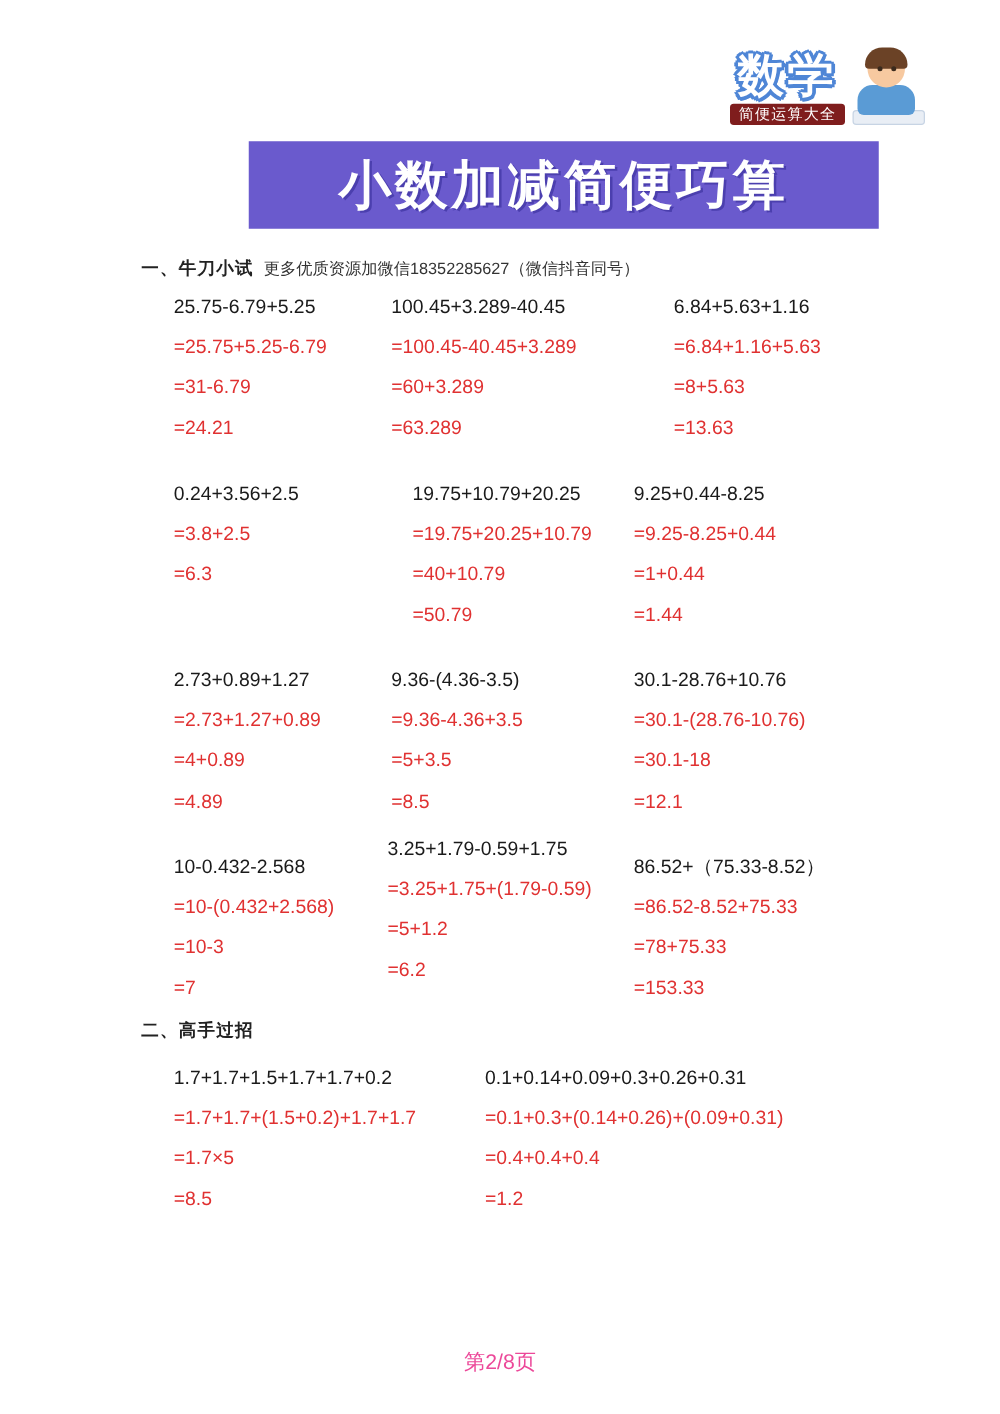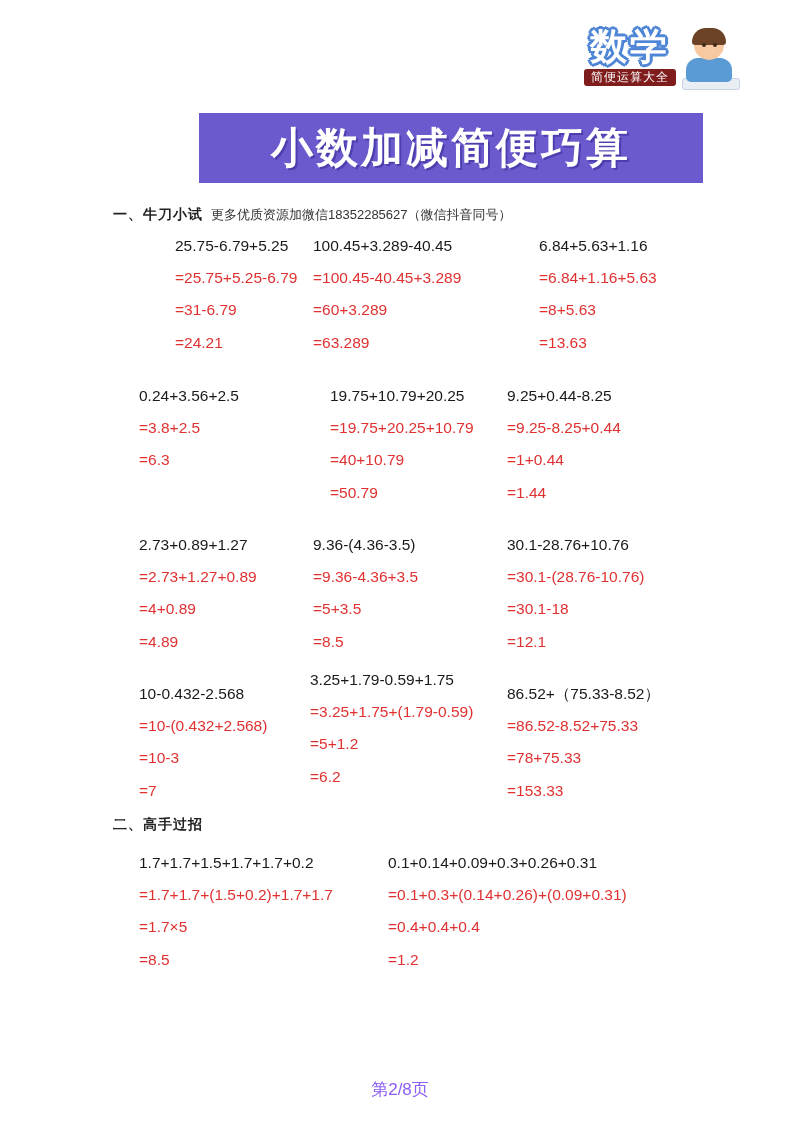--- a/index.html
+++ b/index.html
@@ -21,21 +21,21 @@
     background: #ffffff;
   }
   
   .logo-badge {
     position: absolute;
     top: 28px;
     right: 52px;
     width: 164px;
     height: 72px;
     display: flex;
-    align-items: flex-start;
+    align-items: flex-end;
   }
   .logo-text-wrap {
     display: flex;
     flex-direction: column;
     align-items: center;
     justify-content: center;
   }
   .logo-main {
     font-size: 37px;
     font-weight: bold;
@@ -172,21 +172,21 @@
   .prob .step:last-child { margin-bottom: 0; }
 
   
   .footer {
     position: absolute;
     left: 0;
     right: 0;
     top: 1078px;
     text-align: center;
     font-size: 17px;
-    color: #8b5cf6;
+    color: #ec4899;
   }
 </style>
 </head>
 <body>
 
 <div class="page">
 
   <div class="logo-badge">
     <div class="logo-text-wrap">
       <div class="logo-main">数学</div>
@@ -208,21 +208,21 @@
 
   <div class="section-head" id="sec1">
     <span>一、牛刀小试</span><span class="section-note">更多优质资源加微信18352285627（微信抖音同号）</span>
   </div>
 
   <div class="section-head" id="sec2">
     <span>二、高手过招</span>
   </div>
 
   <div id="problems-layer">
-      <div class="prob" style="left: 139px; top: 238px; margin-left: 36px;">
+      <div class="prob" style="left: 139px; top: 238px;">
         <div class="expr">25.75-6.79+5.25</div>
         <div class="step">=25.75+5.25-6.79</div>
         <div class="step">=31-6.79</div>
         <div class="step">=24.21</div>
       </div>
       <div class="prob" style="left: 313px; top: 238px;">
         <div class="expr">100.45+3.289-40.45</div>
         <div class="step">=100.45-40.45+3.289</div>
         <div class="step">=60+3.289</div>
         <div class="step">=63.289</div>

